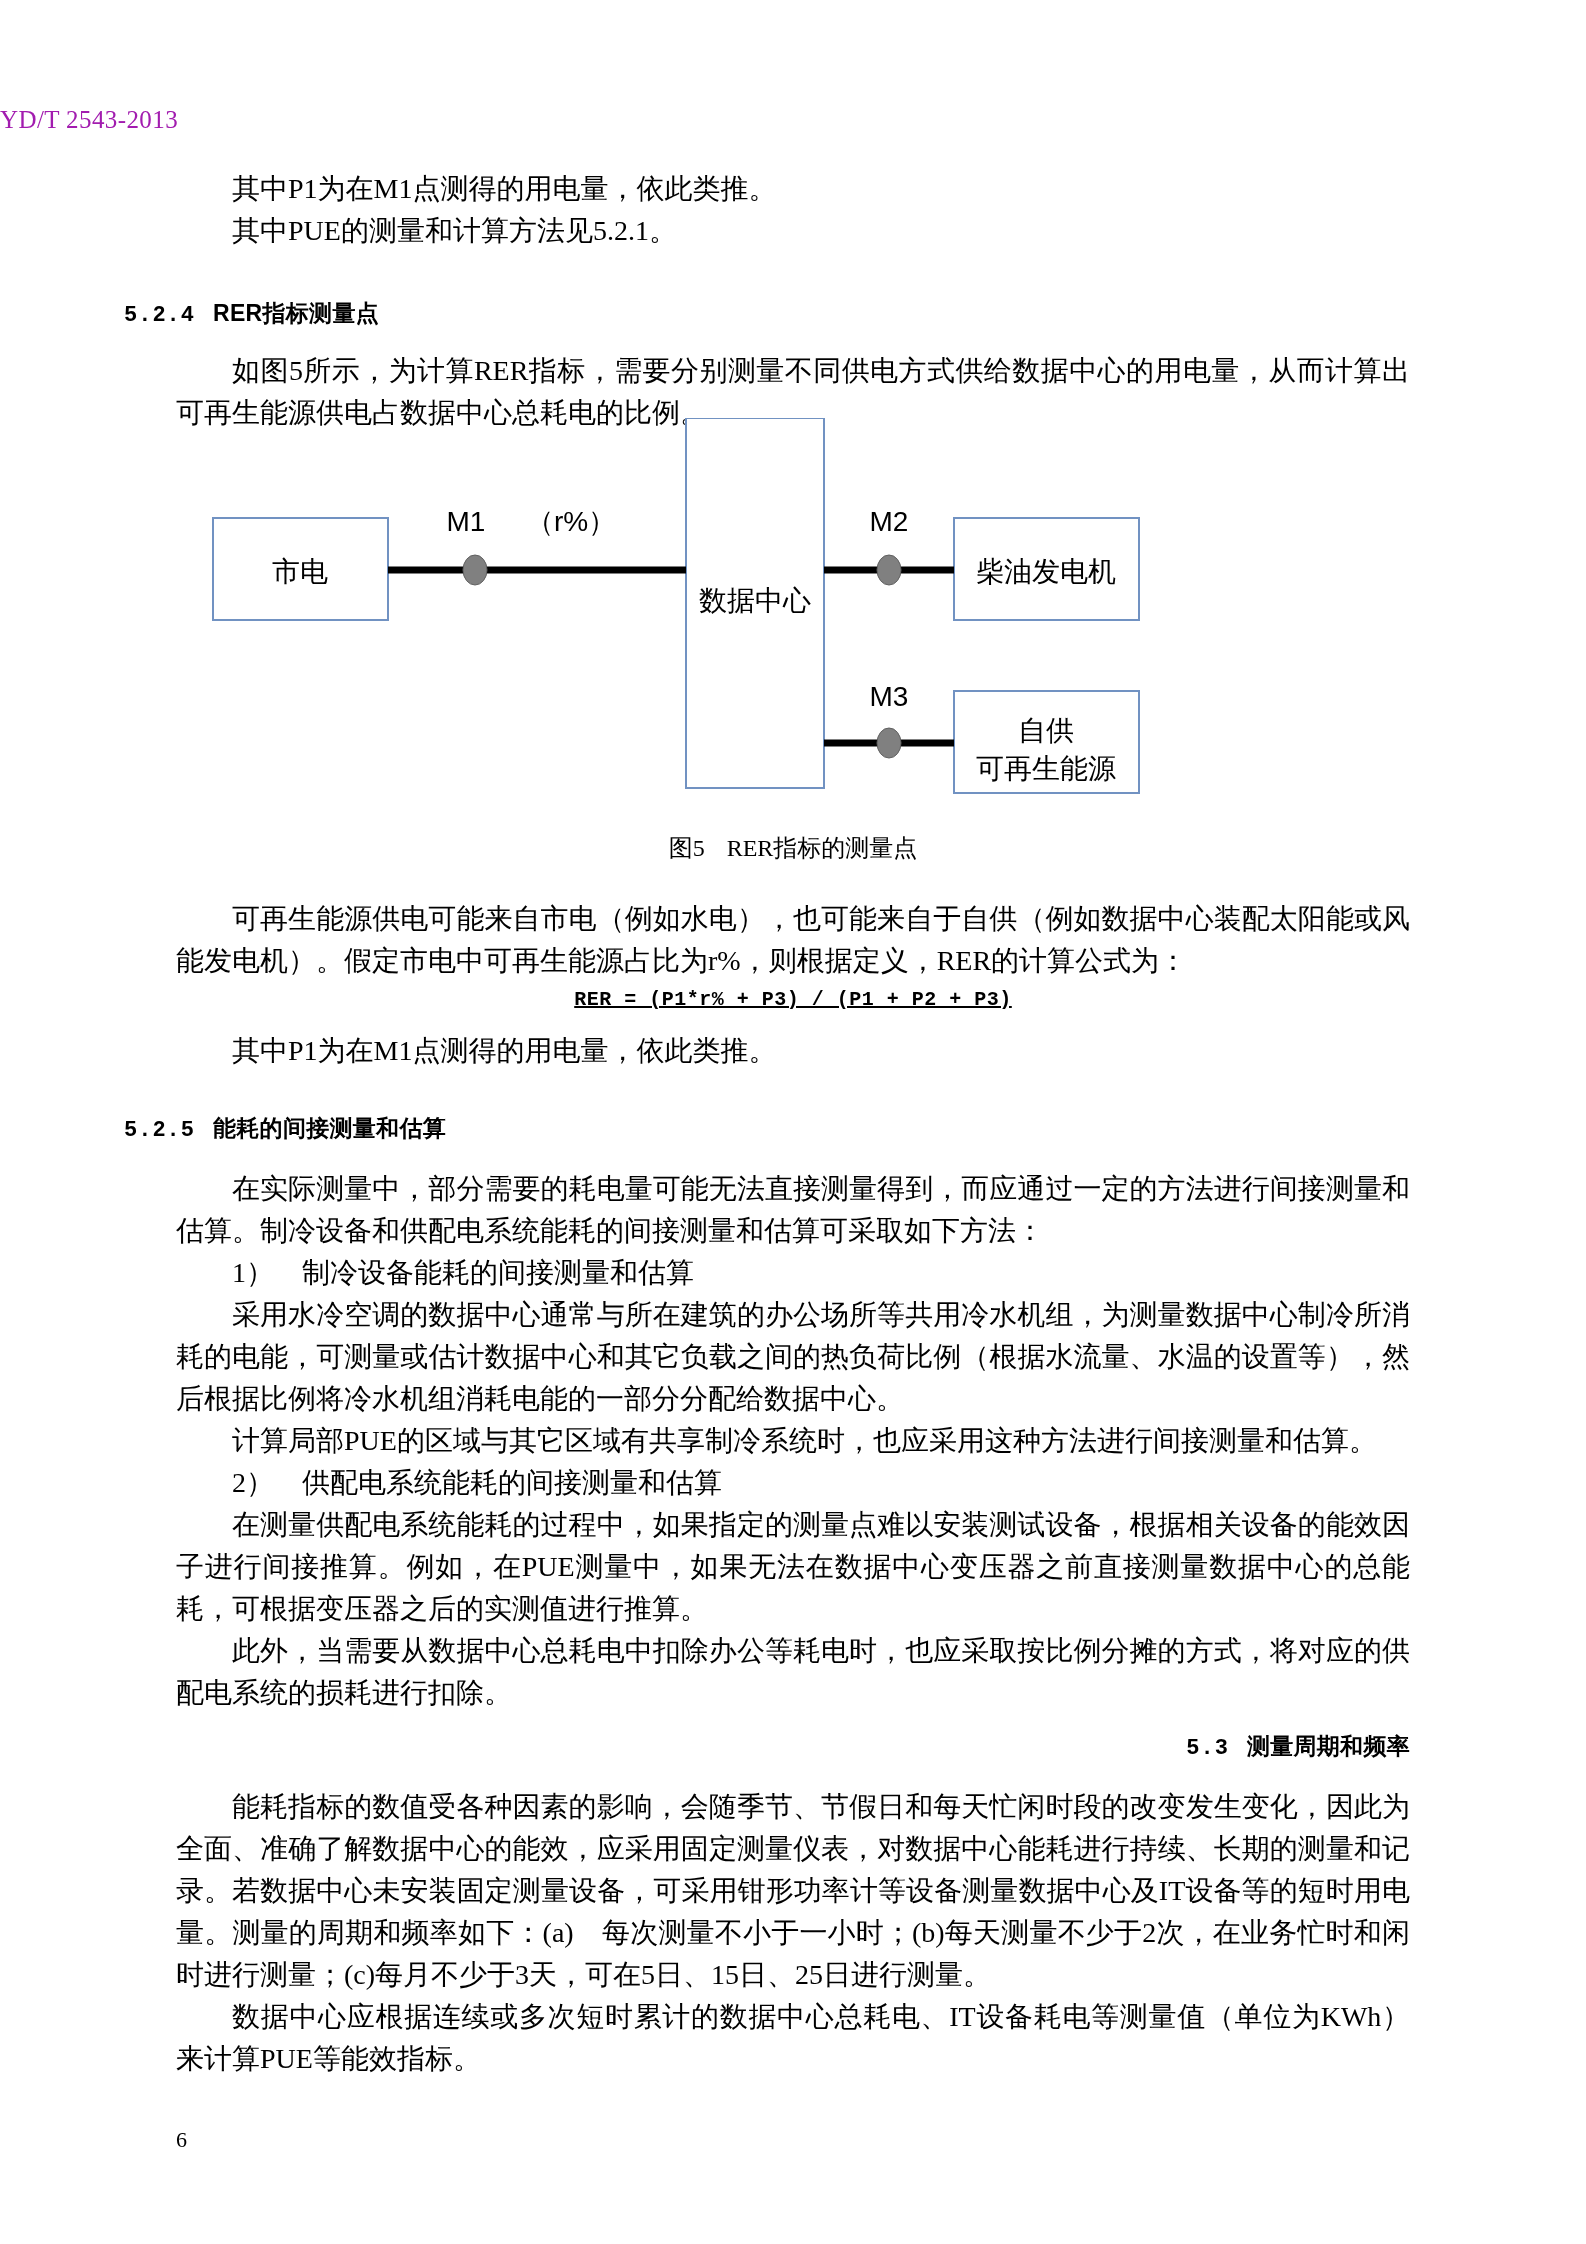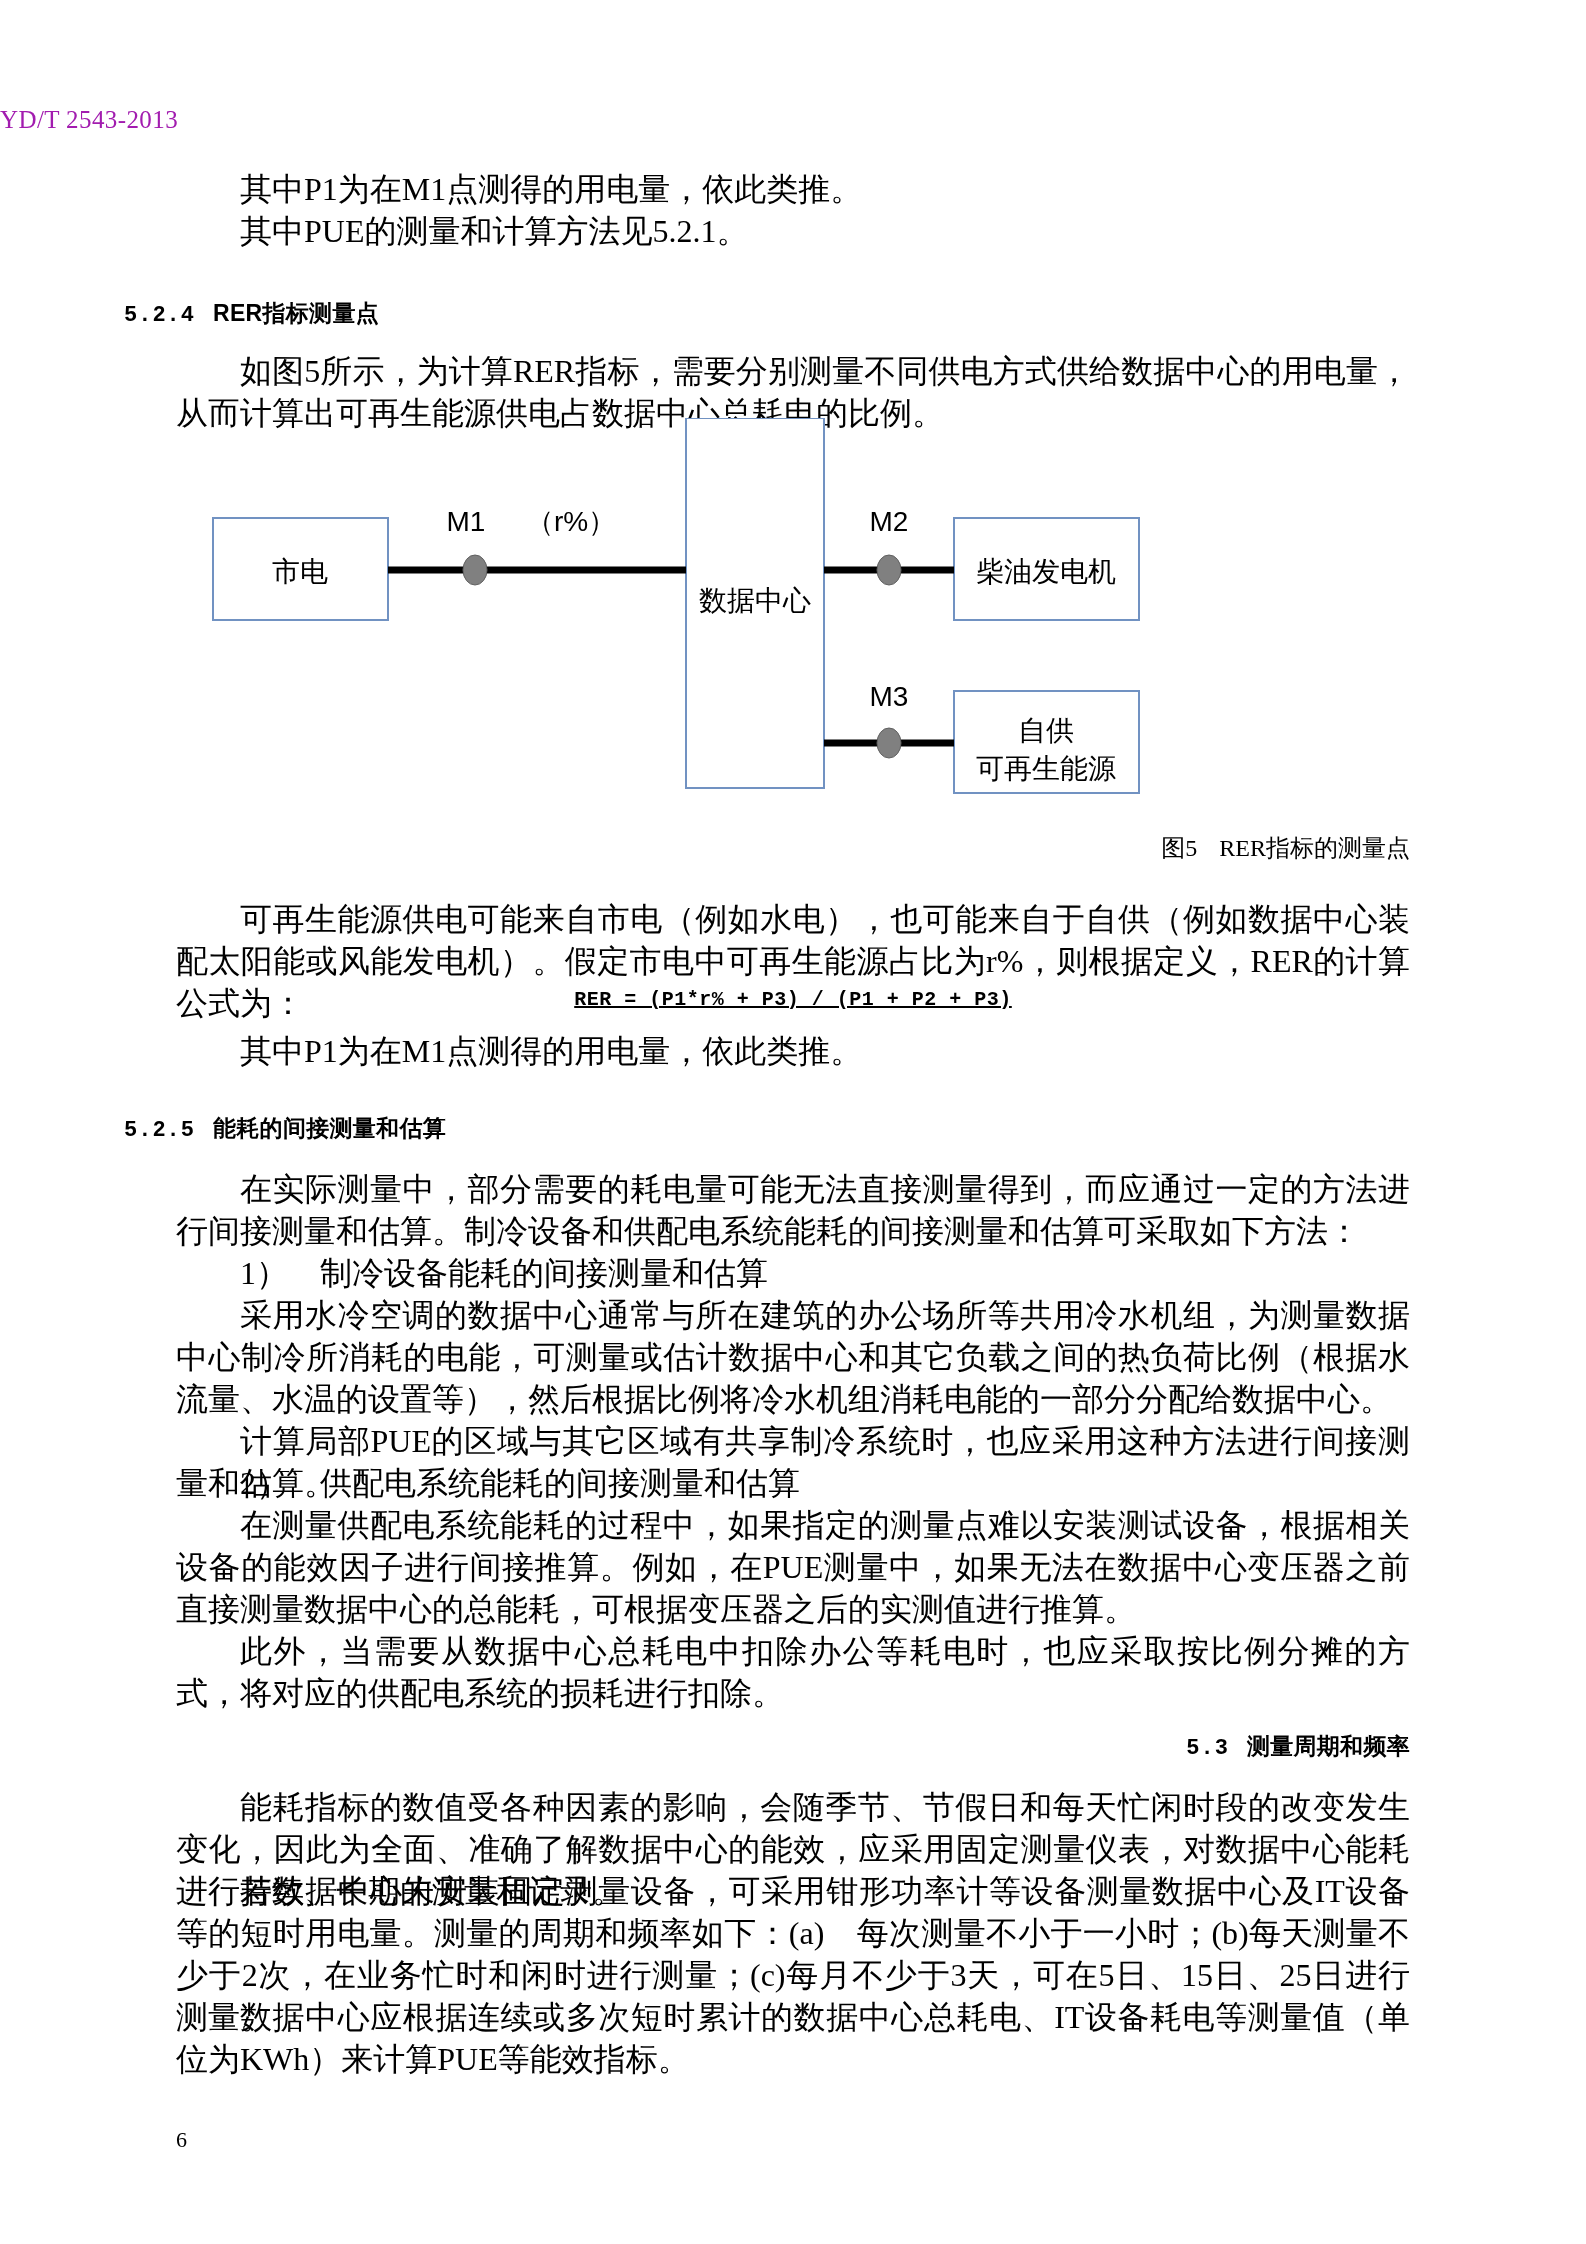--- a/index.html
+++ b/index.html
@@ -34,21 +34,21 @@
     left: 0;
     font-family: "Liberation Serif", "DejaVu Serif", serif;
     font-size: 25px;
     letter-spacing: 0.4px;
     color: #a21caf;
   }
 
   
   .body-text {
     font-family: "Liberation Serif", "DejaVu Serif", serif;
-    font-size: 32px;
+    font-size: 28px;
     line-height: 42px;
     color: #000;
     text-align: justify;
     text-justify: inter-ideograph;
   }
   .indent { text-indent: 2em; }
 
   .section-h {
     font-family: "Liberation Sans", "DejaVu Sans", sans-serif;
     font-size: 23px;
@@ -72,21 +72,21 @@
     top: 418px;
     width: 1234px;
     height: 400px;
   }
   .figure-svg { display: block; }
   .fig-caption {
     position: absolute;
     left: 0;
     top: 832px;
     width: 1234px;
-    text-align: right;
+    text-align: center;
     font-family: "Liberation Serif", "DejaVu Serif", serif;
     font-size: 24px;
   }
   .fig-caption .gap { display: inline-block; width: 22px; }
 
   .formula {
     font-family: "Liberation Mono", "DejaVu Sans Mono", monospace;
     font-size: 20px;
     font-weight: bold;
     text-align: center;

